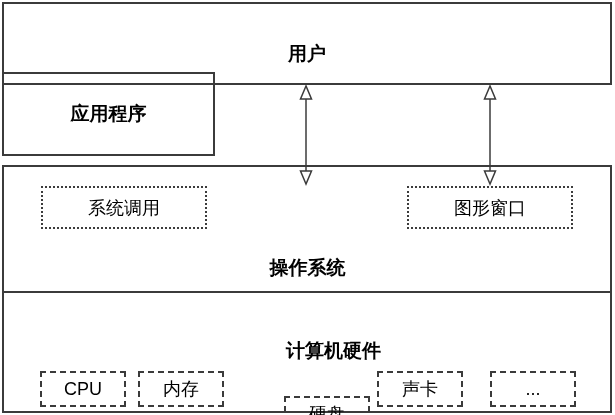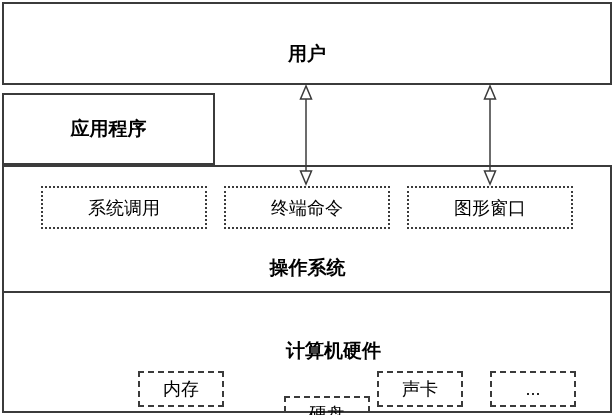--- a/index.html
+++ b/index.html
@@ -65,42 +65,42 @@
 </style>
 </head>
 <body>
 
 <div class="canvas">
 
   <div class="layer-box center-in-box" style="left:2px; top:2px; width:610px; height:83px;">
     <span class="layer-label" style="position:static;margin-top:20px;">用户</span>
   </div>
 
-  <div class="layer-box center-in-box" style="left:2px; top:93px; width:213px; height:72px;">
+  <div class="layer-box center-in-box" style="left:2px; top:72px; width:213px; height:84px;">
     <span class="layer-label" style="position:static;">应用程序</span>
   </div>
 
   <div class="layer-box" style="left:2px; top:165px; width:610px; height:128px;"></div>
 
   <div class="iface-box" style="left:41px; top:186px;text-align:right;">
     <span>系统调用</span>
-  </div>
-  <div class="iface-box" style="left:224px; top:186px;">
-    <span>终端命令</span>
   </div>
   <div class="iface-box" style="left:407px; top:186px;">
     <span>图形窗口</span>
   </div>
 
   <div class="layer-label" style="left:0; width:615px; top:255px;">操作系统</div>
 
   <div class="layer-box" style="left:2px; top:291px; width:610px; height:122px;"></div>
 
   <div class="layer-label" style="left:0; width:615px; top:338px;margin-left:26px;">计算机硬件</div>
 
+  <div class="hw-box" style="left:40px;">
+    <span>CPU</span>
+  </div>
   <div class="hw-box" style="left:138px;">
     <span>内存</span>
   </div>
   <div class="hw-box" style="left:284px;margin-top:25px;">
     <span>硬盘</span>
   </div>
   <div class="hw-box" style="left:377px;">
     <span>声卡</span>
   </div>
   <div class="hw-box" style="left:490px;">

